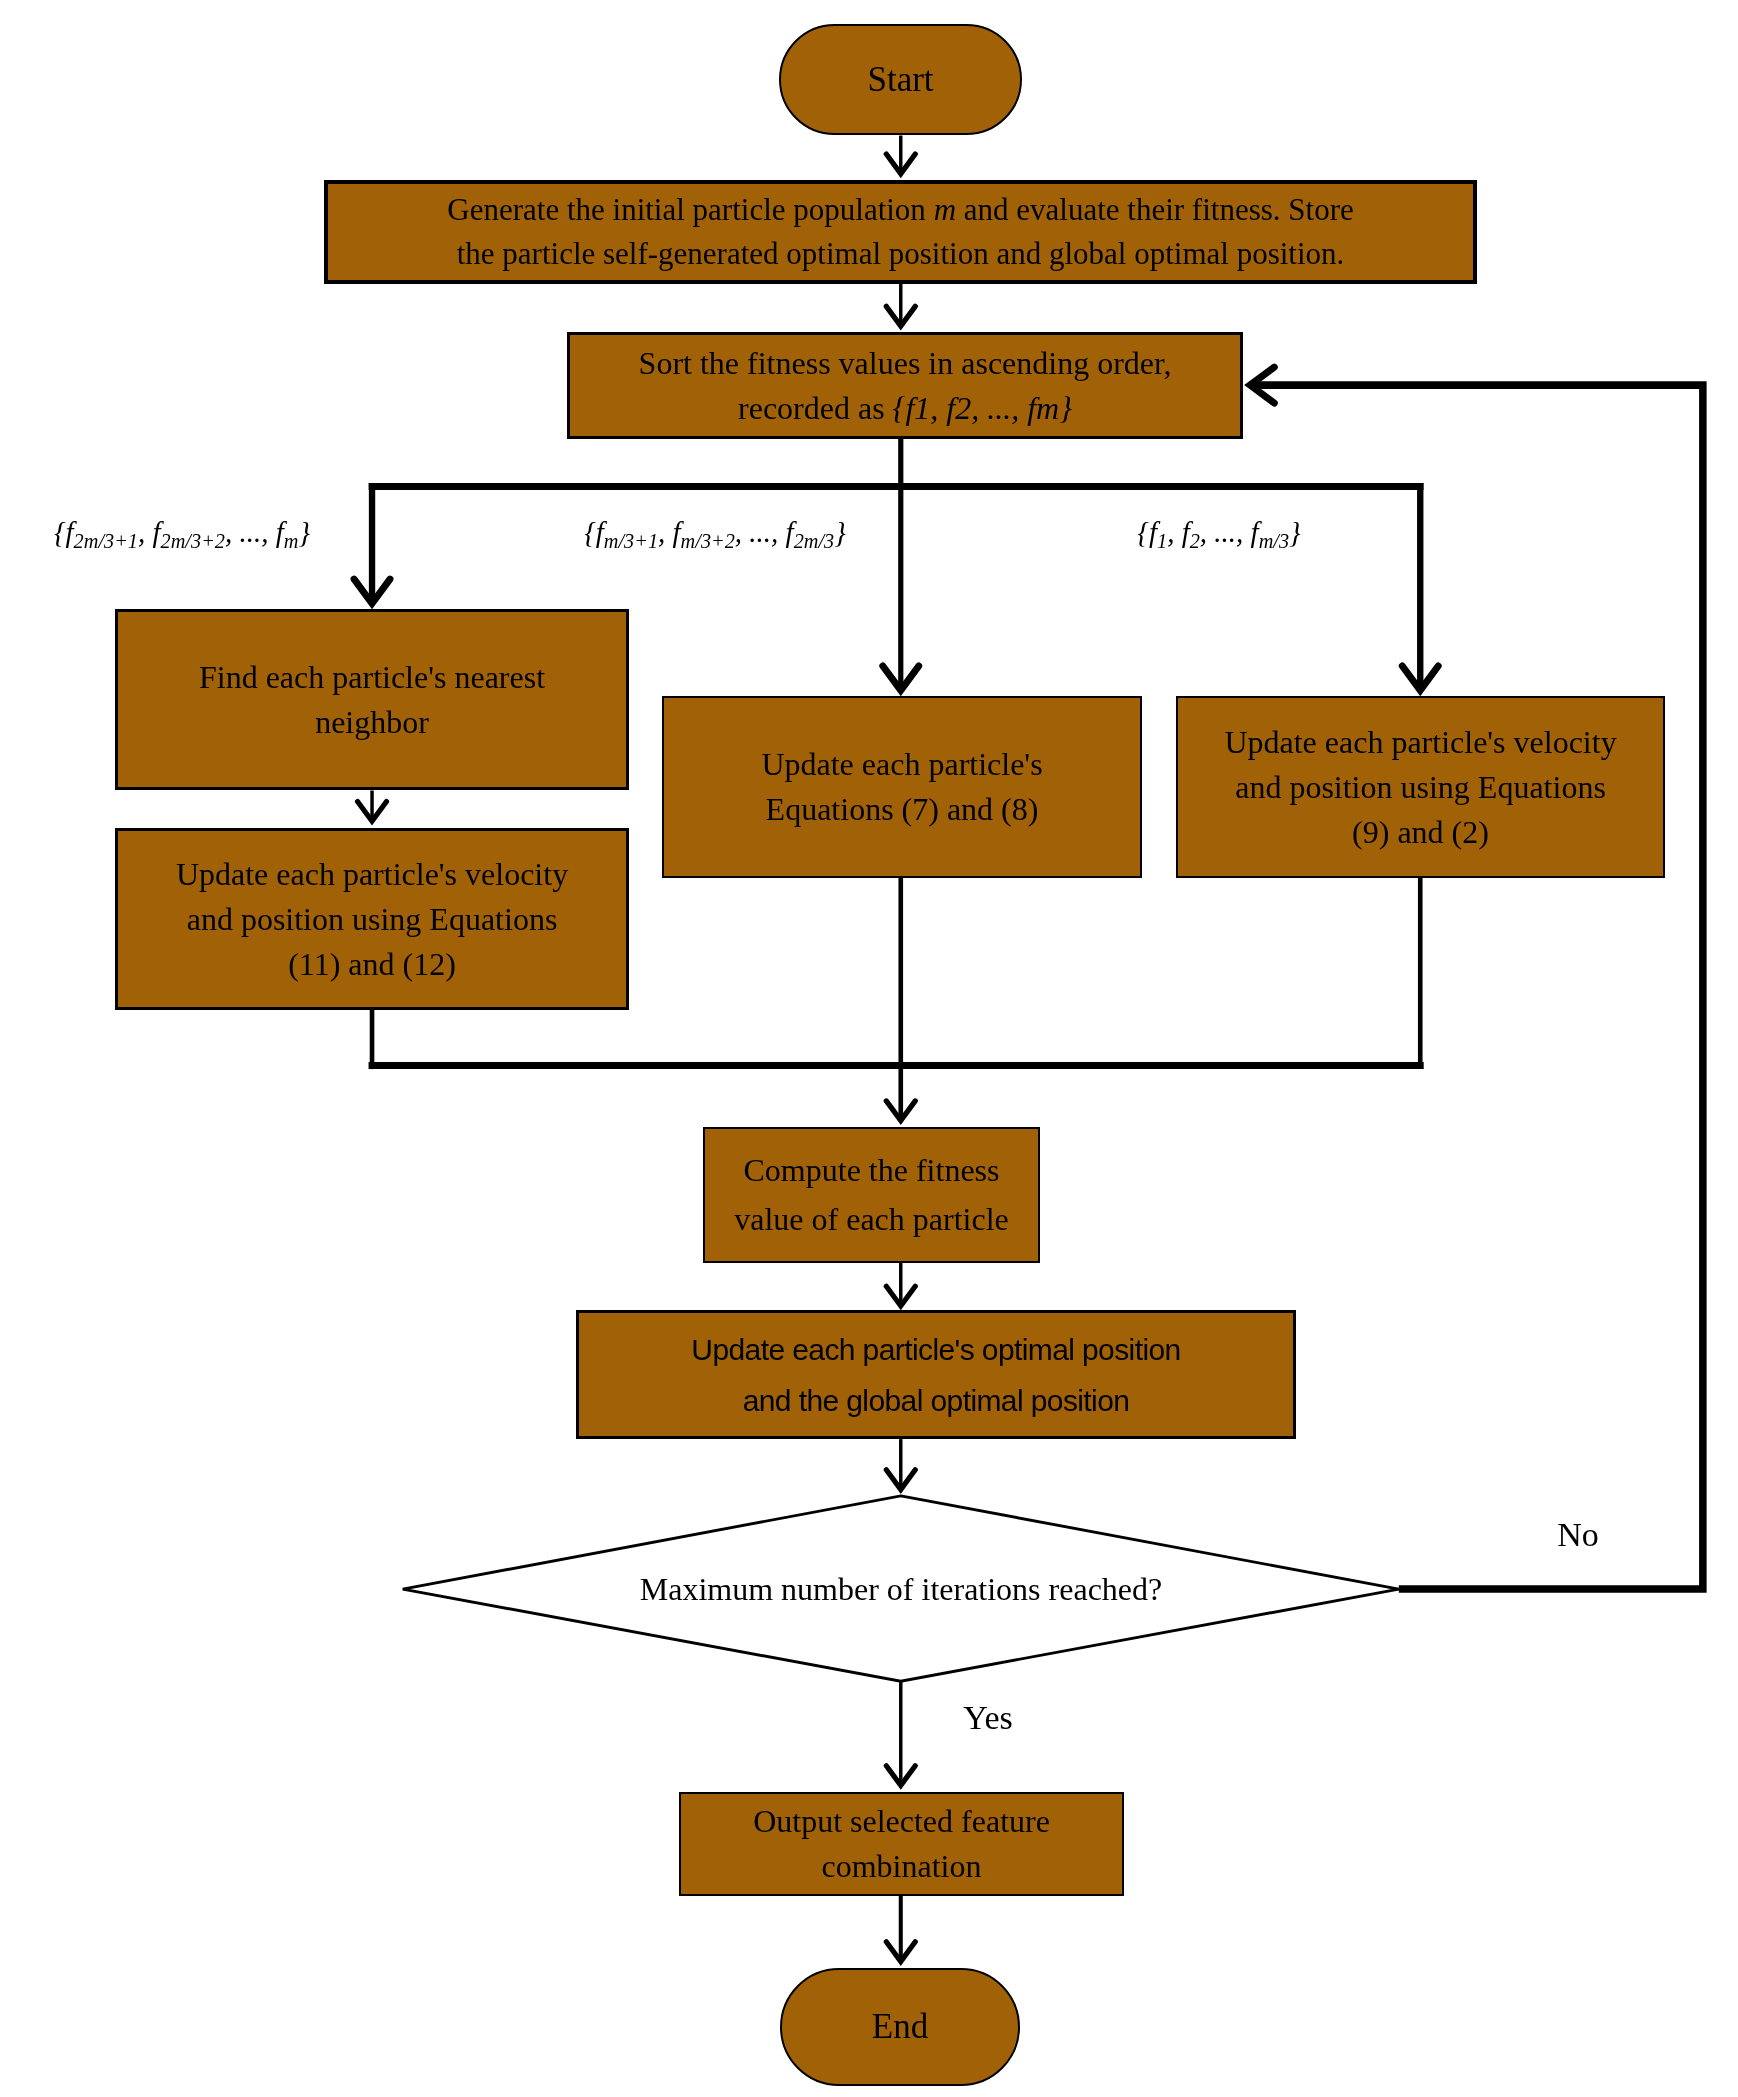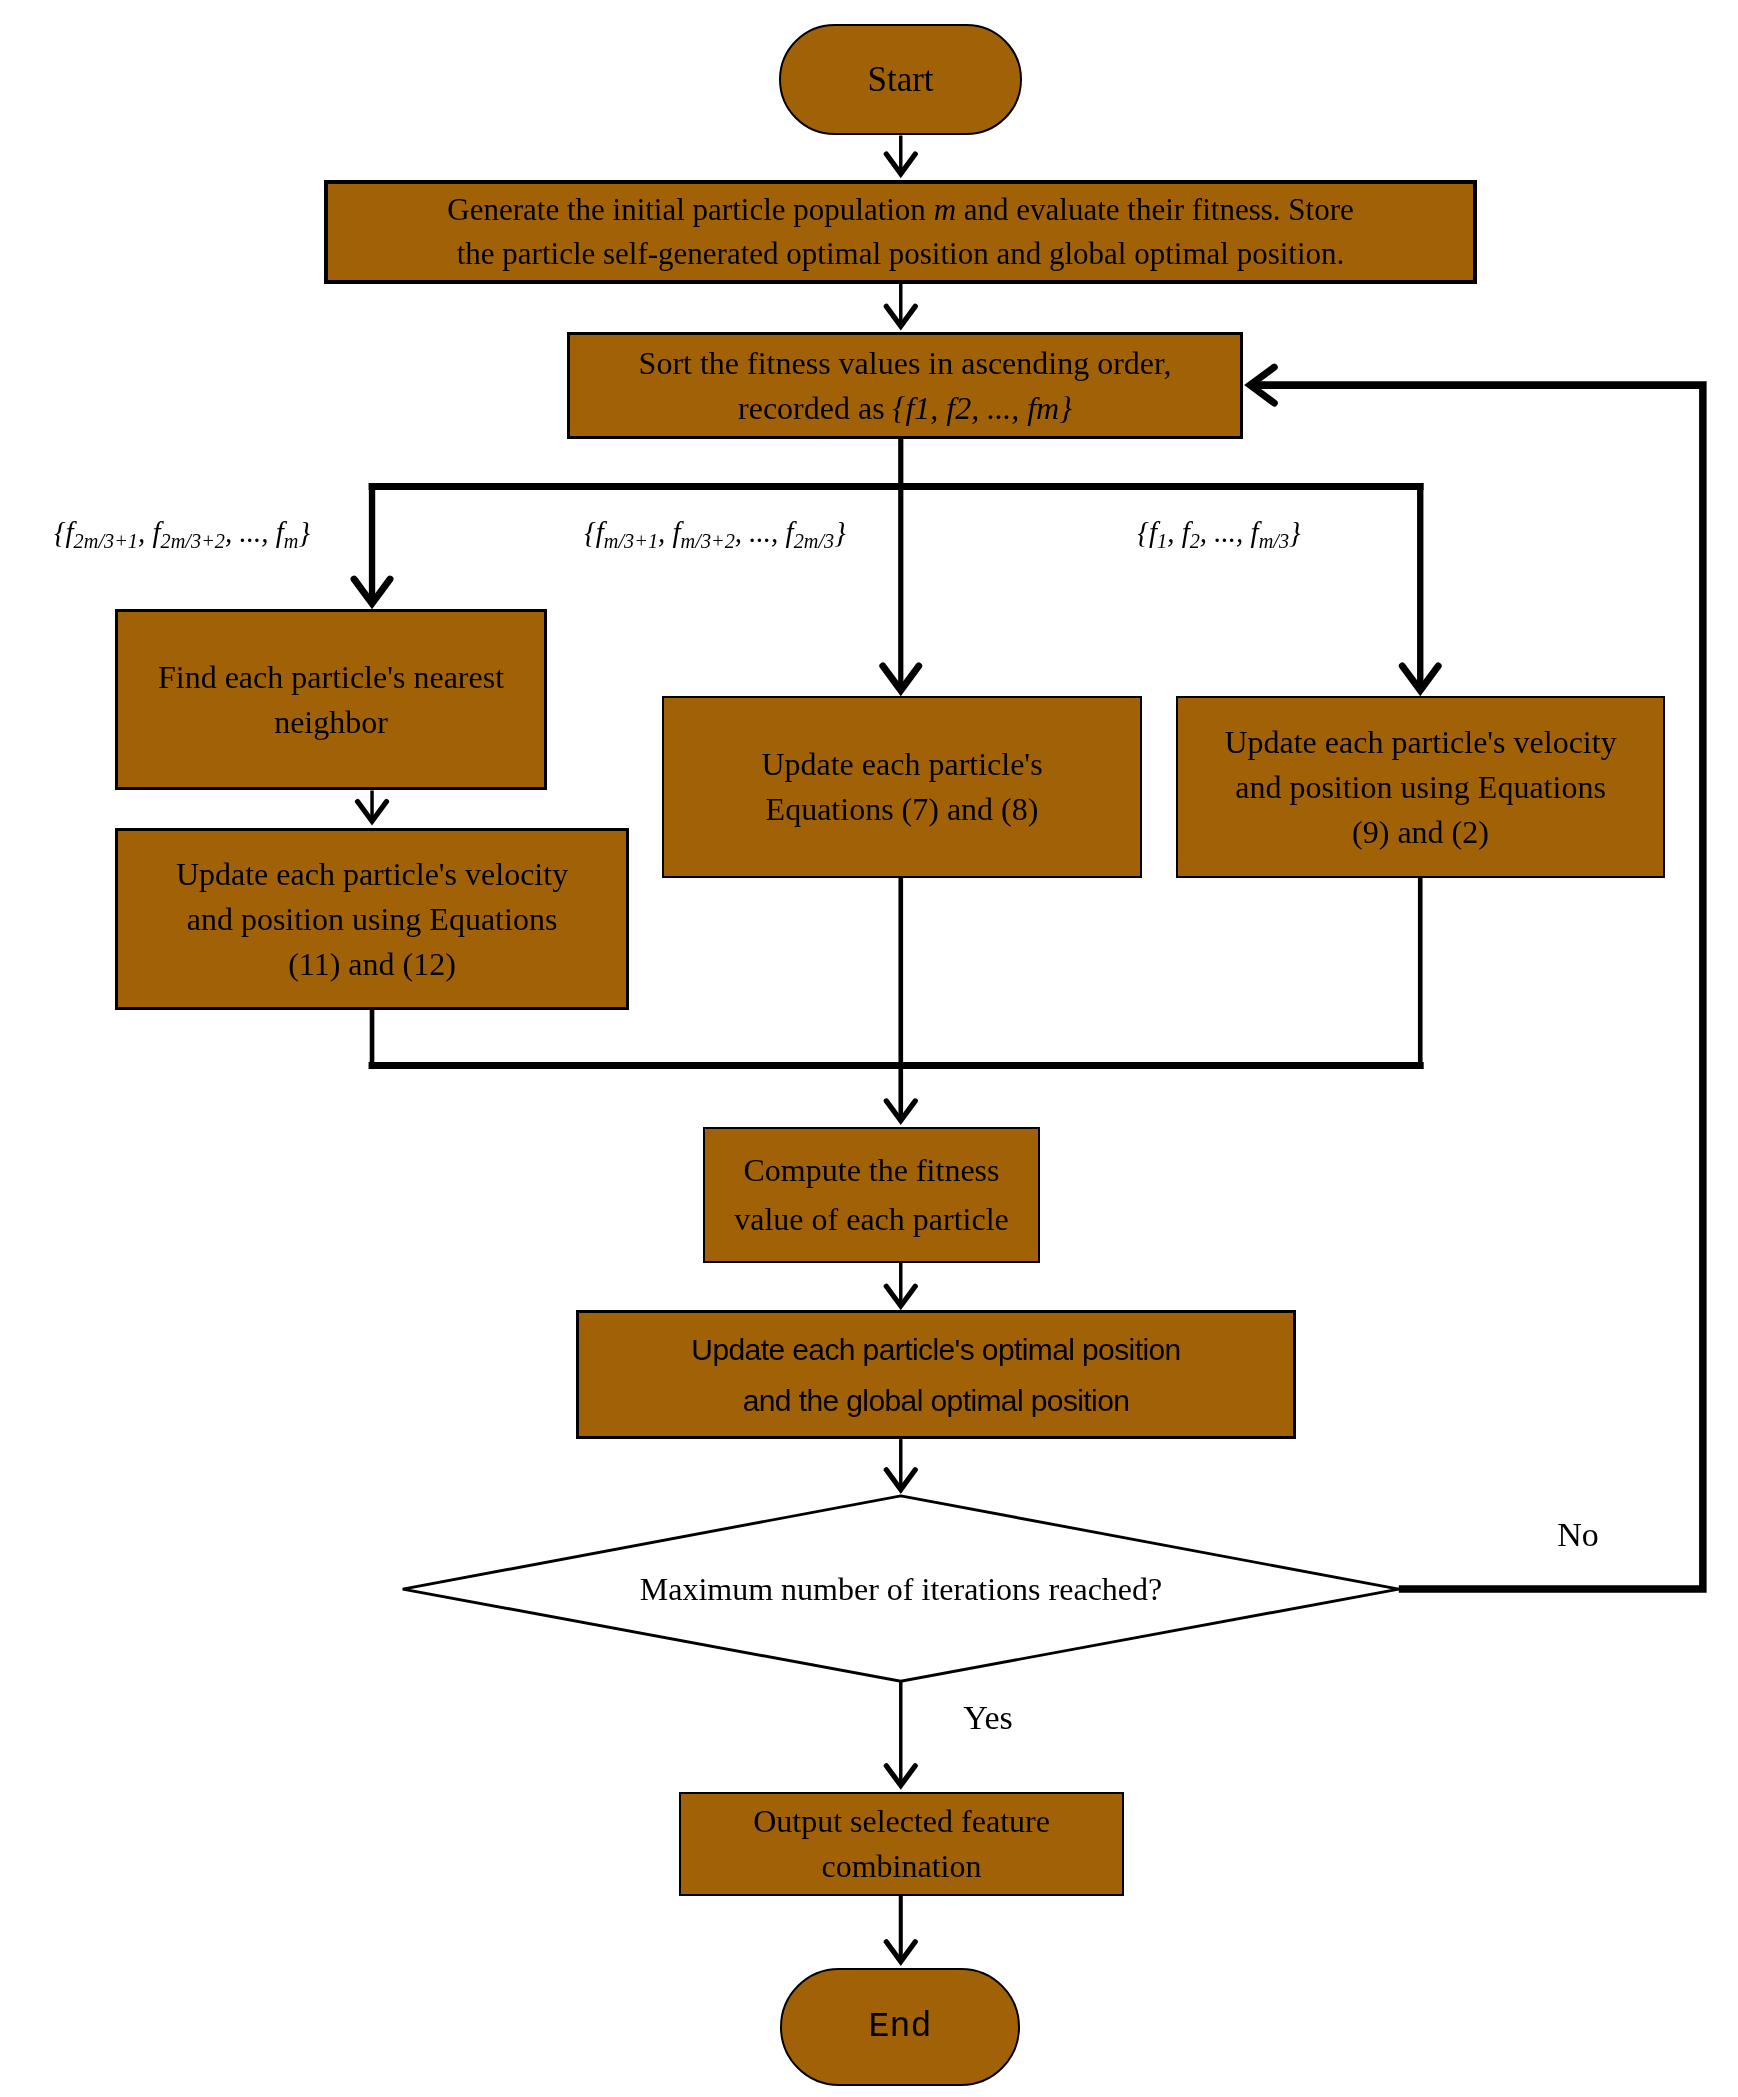--- a/index.html
+++ b/index.html
@@ -75,21 +75,21 @@
 
   <div class="node" style="left:567px;top:332px;width:676px;height:107px;">
       <div class="tl">Sort the fitness values in ascending order,</div>
       <div class="tl">recorded as <i>{f1, f2, ..., fm}</i></div>
     </div>
 
   <div class="flabel" style="left:182px;top:532px;text-align:right;"><i>{f<sub>2m/3+1</sub>, f<sub>2m/3+2</sub>, ..., f<sub>m</sub>}</i></div>
   <div class="flabel" style="left:715px;top:532px;"><i>{f<sub>m/3+1</sub>, f<sub>m/3+2</sub>, ..., f<sub>2m/3</sub>}</i></div>
   <div class="flabel" style="left:1219px;top:532px;"><i>{f<sub>1</sub>, f<sub>2</sub>, ..., f<sub>m/3</sub>}</i></div>
 
-  <div class="node" style="left:115px;top:609px;width:432px;height:181px;">
+  <div class="node" style="left:115px;top:609px;width:514px;height:181px;">
       <div class="tl">Find each particle's nearest</div>
       <div class="tl">neighbor</div>
     </div>
 
   <div class="node" style="left:115px;top:828px;width:514px;height:182px;">
       <div class="tl">Update each particle's velocity</div>
       <div class="tl">and position using Equations</div>
       <div class="tl">(11) and (12)</div>
     </div>
 
@@ -118,18 +118,18 @@
 
   <div class="edgelabel" style="left:1578px;top:1535px;">No</div>
 
   <div class="edgelabel" style="left:988px;top:1718px;">Yes</div>
 
   <div class="node" style="left:679px;top:1792px;width:445px;height:104px;border-width:2.9px;">
       <div class="tl">Output selected feature</div>
       <div class="tl">combination</div>
     </div>
 
-  <div class="node oval" style="left:780px;top:1968px;width:240px;height:118px;font-family:Liberation Mono, monospace;">
+  <div class="node oval" style="left:780px;top:1968px;width:240px;height:118px;">
     <span>End</span>
   </div>
 
 </div>
 
 
 </body></html>

